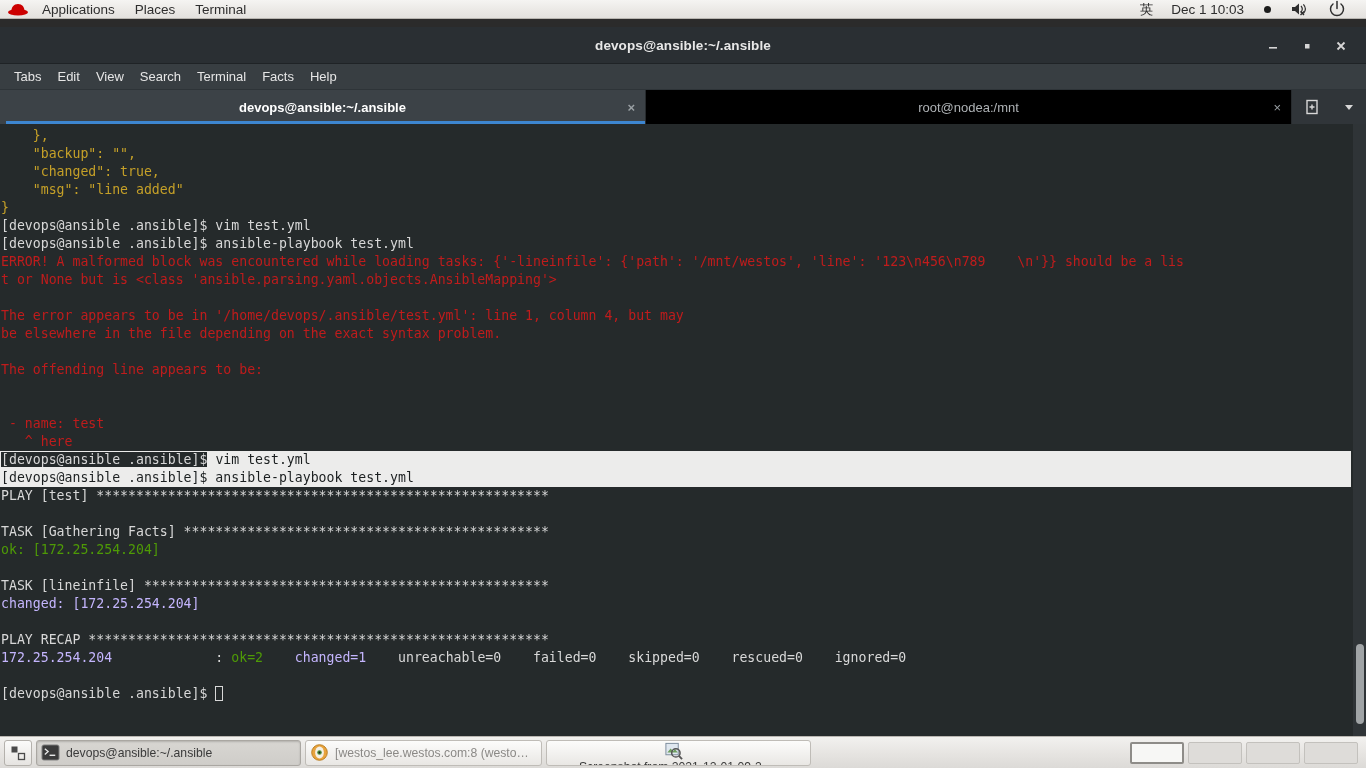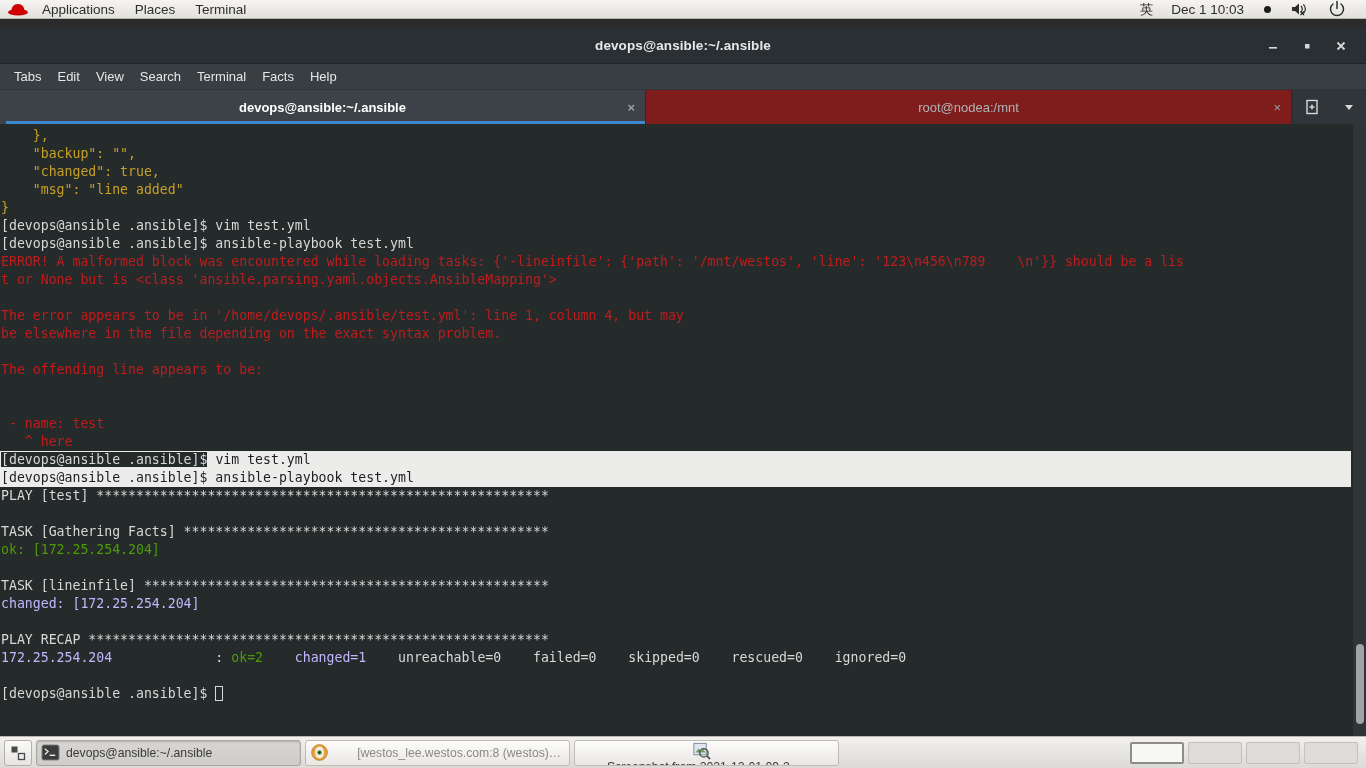--- a/index.html
+++ b/index.html
@@ -83,21 +83,21 @@
     position: relative;
   }
   .tab {
     flex: 1 1 0; min-width: 0;
     display: flex; align-items: center; justify-content: center;
     position: relative;
     font-size: 13px;
     border-right: 1px solid #272b2e;
   }
   .tab.active { background: #3c4247; color: #ffffff; font-weight: bold; }
-  .tab.inactive { background: #7f1d1d; color: #aeb2b5; text-align: center; }
+  .tab.inactive { background: #000000; color: #aeb2b5; text-align: center; }
   .tab.active::after {
     content: ""; position: absolute; left: 6px; right: 0px; bottom: 0;
     height: 3px; background: #3d86d0;
   }
   .tab-label { overflow: hidden; text-overflow: ellipsis; white-space: nowrap; }
   .tab-close {
     position: absolute; right: 10px; top: 50%; transform: translateY(-50%);
     color: #9aa0a4; font-size: 13px; line-height: 1; cursor: default;
   }
   #tab-actions {
@@ -308,21 +308,21 @@
       <div class="task-btn active" style="width: 265px;">
         <span style="display: flex;">
           <svg class="task-icon" viewBox="0 0 20 20">
             <rect x="1" y="2" width="18" height="16" rx="2" fill="#3b3b3b" stroke="#8a8a8a"></rect>
             <path d="M4 6 l3.5 3 -3.5 3" stroke="#e8e8e8" stroke-width="1.4" fill="none"></path>
             <rect x="9" y="12.2" width="6" height="1.5" fill="#e8e8e8"></rect>
           </svg>
         </span>
         <span class="task-label">devops@ansible:~/.ansible</span>
       </div>
-      <div class="task-btn dim" style="width: 265px; justify-content: space-between;">
+      <div class="task-btn dim" style="width: 237px; justify-content: space-between;">
         <span style="display: flex;">
           <svg class="task-icon" viewBox="0 0 20 20">
             <circle cx="10" cy="10" r="8.2" fill="#e8a33d" stroke="#b97c1d"></circle>
             <ellipse cx="10" cy="10" rx="4.6" ry="6.4" fill="#f3f0e6"></ellipse>
             <circle cx="10" cy="10" r="2.4" fill="#4a8f3c"></circle>
             <circle cx="10" cy="10" r="1" fill="#1e1e1e"></circle>
           </svg>
         </span>
         <span class="task-label">[westos_lee.westos.com:8 (westos)…</span>
       </div>

